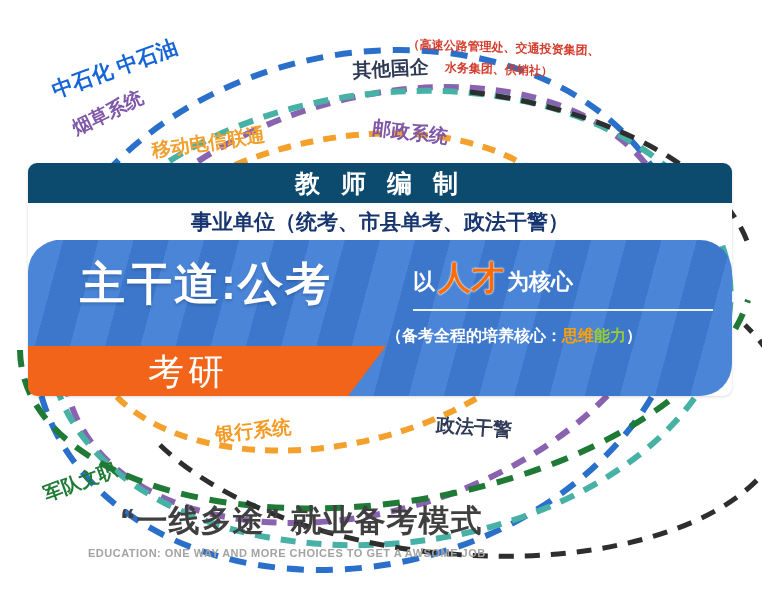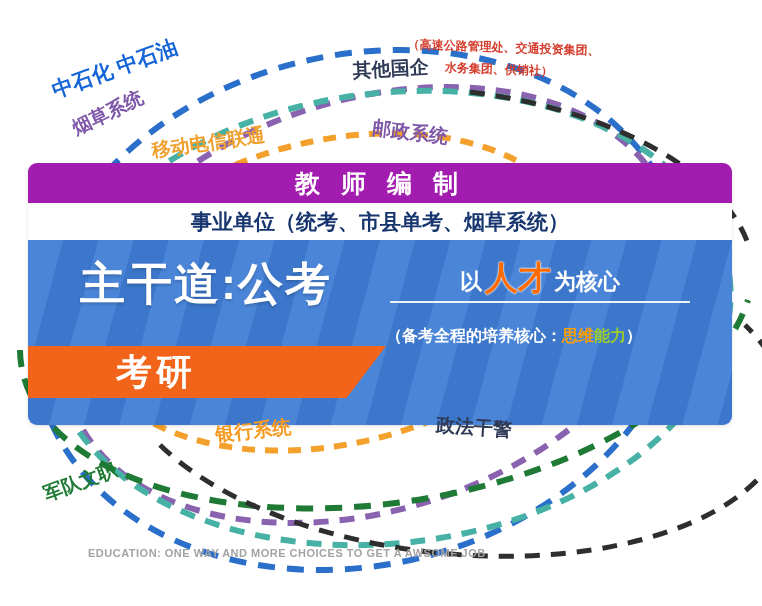--- a/index.html
+++ b/index.html
@@ -18,42 +18,42 @@
   .lbl-police{left:437px;top:412px;transform:rotate(4deg);font-size:19px;color:#2f3a57;}
   .lbl-military{left:40px;top:483px;transform:rotate(-20deg);font-size:19px;color:#1e7a34;}
 
   .soe-detail{position:absolute;left:408px;top:34px;transform:rotate(2deg);transform-origin:left top;
     font-size:12px;line-height:1.8;color:#d43c2c;font-weight:bold;white-space:nowrap;}
   .soe-detail .line2{margin-left:38px;}
 
   
   .bands{position:absolute;left:28px;top:163px;width:704px;border-radius:9px;overflow:hidden;
     box-shadow:0 1px 3px rgba(0,0,0,.15);}
-  .band-teacher{height:40px;background:#a21caf;display:flex;align-items:center;justify-content:center;
+  .band-teacher{height:40px;background:#0c4a6e;display:flex;align-items:center;justify-content:center;
     color:#fff;font-weight:bold;font-size:25px;letter-spacing:7px;}
   .band-institution{height:37px;background:#ffffff;display:flex;align-items:center;justify-content:center;
     color:#17356e;font-weight:bold;font-size:21px;}
-  .band-blue{position:relative;height:185px;
-    background:repeating-linear-gradient(105deg,#4a85d8 0 34px,#3c77cb 34px 68px);}
+  .band-blue{position:relative;height:156px;
+    background:repeating-linear-gradient(105deg,#4a85d8 0 34px,#3c77cb 34px 68px);border-radius:32px;}
   .main-road{position:absolute;left:52px;top:14px;color:#fff;font-weight:800;font-size:45px;
     letter-spacing:2px;text-shadow:0 2px 3px rgba(0,0,0,.18);white-space:nowrap;}
   .watermark{position:absolute;left:56px;top:76px;font-size:10px;color:rgba(255,255,255,.55);
     letter-spacing:1px;white-space:nowrap;}
-  .talent-line{position:absolute;left:362px;top:16px;width:300px;text-align:center;
-    border-bottom:2px solid rgba(255,255,255,.9);color:#fff;font-size:22px;
+  .talent-line{position:absolute;left:385px;top:16px;width:300px;
+    border-bottom:2px solid rgba(255,255,255,.9);padding-bottom:8px;color:#fff;font-size:22px;
     font-weight:bold;white-space:nowrap;}
   .talent-word{color:#ff6b00;font-size:33px;font-weight:800;margin:0 3px;
     text-shadow:0 0 2px #fff,0 0 2px #fff;}
   .core-line{position:absolute;left:358px;top:86px;width:340px;text-align:left;color:#fff;
     font-size:16px;font-weight:bold;white-space:nowrap;}
   .core-word1{color:#ffa000;}
   .core-word2{color:#9ccc2e;}
   .kaoyan{position:absolute;left:0;top:106px;width:358px;height:52px;background:#f26419;
     clip-path:polygon(0 0,100% 0,89% 100%,0 100%);display:flex;align-items:center;
-    padding-left:88px;box-sizing:border-box;color:#fff;font-size:36px;font-weight:700;
+    padding-left:120px;box-sizing:border-box;color:#fff;font-size:36px;font-weight:400;
     letter-spacing:4px;}
 
   
   .footer-title{position:absolute;left:120px;top:500px;font-size:31px;font-weight:800;
     color:#3f3f3f;letter-spacing:1px;white-space:nowrap;}
   .footer-subtitle{position:absolute;left:88px;top:547px;font-size:11px;font-weight:bold;
     color:#a3a3a3;letter-spacing:.5px;white-space:nowrap;text-align:center;}
 </style>
 </head>
 <body>
@@ -75,32 +75,33 @@
   <div class="orbit-label lbl-telecom">移动电信联通</div>
   <div class="orbit-label lbl-other-soe">其他国企</div>
   <div class="soe-detail">
     <div class="line1">（高速公路管理处、交通投资集团、</div>
     <div class="line2">水务集团、供销社）</div>
   </div>
   <div class="orbit-label lbl-postal">邮政系统</div>
 
   <div class="bands">
     <div class="band-teacher">教 师 编 制</div>
-    <div class="band-institution">事业单位（统考、市县单考、烟草系统）</div>
+    <div class="band-institution">事业单位（统考、市县单考、政法干警）</div>
     <div class="band-blue">
       <div class="main-road">主干道:公考</div>
       <div class="talent-line">
         <span>以</span><span class="talent-word">人才</span><span>为核心</span>
       </div>
       <div class="core-line">
         <span>（备考全程的培养核心：</span><span class="core-word1">思维</span><span class="core-word2">能力</span><span>）</span>
       </div>
       <div class="kaoyan">考研</div>
     </div>
   </div>
 
   <div class="orbit-label lbl-bank">银行系统</div>
   <div class="orbit-label lbl-police">政法干警</div>
   <div class="orbit-label lbl-military">军队文职</div>
 
+  <div class="footer-title">“一线多途” 就业备考模式</div>
   <div class="footer-subtitle">EDUCATION: ONE WAY AND MORE CHOICES TO GET A AWSOME JOB</div>
 
 </div>
 
 </body></html>

